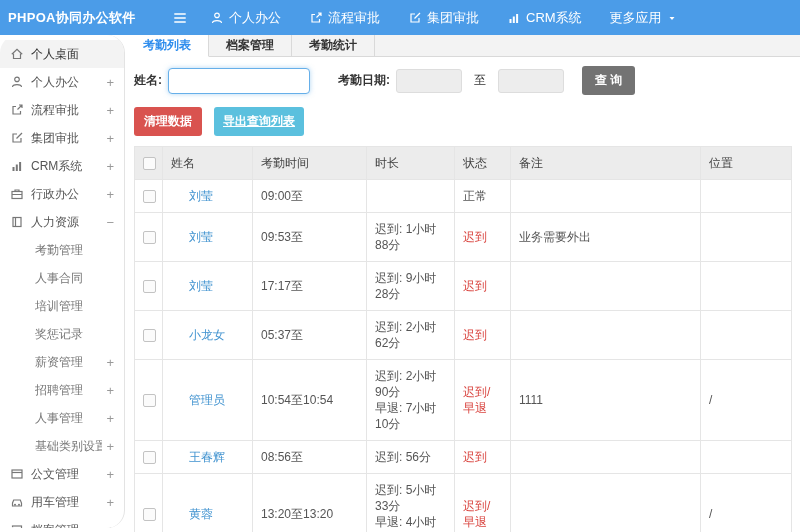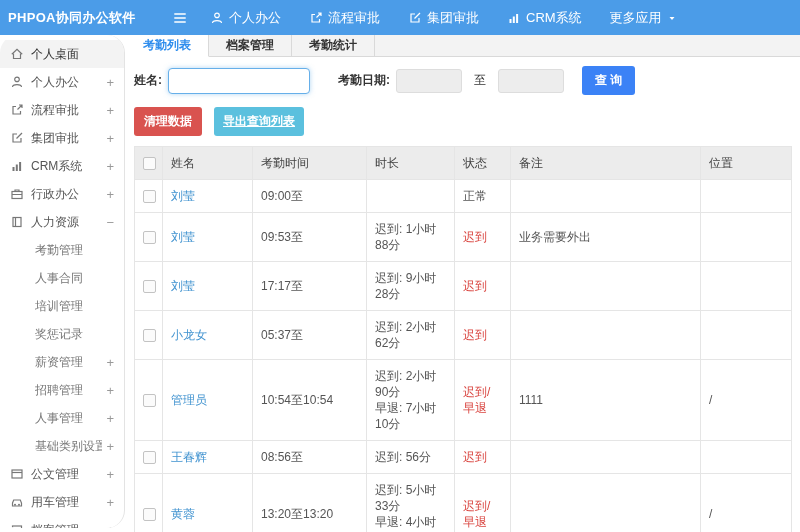--- a/index.html
+++ b/index.html
@@ -27,30 +27,30 @@
 .tabbar{display:flex;background:#f3f3f3;border-bottom:1px solid #d9d9d9;}
 .tab{padding:2px 17px;border-right:1px solid #d9d9d9;color:#333;cursor:pointer;font-weight:bold;background:#f3f3f3;}
 .tab.active{background:#fff;color:#2e8ded;border-bottom:1px solid #fff;margin-bottom:-1px;}
 .search-row{display:flex;align-items:center;padding:9px 8px 8px;gap:6px;}
 .search-row label{font-weight:bold;color:#333;white-space:nowrap;}
 .inp-name{width:142px;height:26px;border:1px solid #66afe9;border-radius:4px;box-shadow:0 0 5px rgba(102,175,233,.5);padding:0 6px;outline:none;font-size:12px;}
 .date-label{margin-left:22px;}
 .inp-date{width:66px;height:24px;border:1px solid #ddd;border-radius:3px;background:#ededed;padding:0 6px;outline:none;font-size:12px;}
 .to-sep{padding:0 6px;color:#333;}
 .btn{border:none;border-radius:3px;color:#fff;cursor:pointer;font-size:12px;white-space:nowrap;}
-.btn-query{background:#3b82f6;padding:6px 13px;margin-left:12px;font-weight:bold;}
+.btn-query{background:#737373;padding:6px 13px;margin-left:12px;font-weight:bold;}
 .action-row{display:flex;gap:12px;padding:4px 8px 10px;}
 .btn-danger{background:#d9534f;padding:6px 10px;font-weight:bold;}
 .btn-info{background:#5bc0de;padding:6px 9px;font-weight:bold;text-decoration:underline;}
 .tbl-wrap{padding:0 8px;}
 table{width:100%;border-collapse:collapse;table-layout:fixed;}
 th,td{border:1px solid #e5e5e5;padding:8px 8px;text-align:left;vertical-align:middle;font-weight:normal;line-height:16px;word-wrap:break-word;}
 thead th{background:#ececec;color:#444;}
 td{color:#555;}
-.cell-name{color:#4193d0;cursor:pointer;}
+.cell-name{color:#4193d0;cursor:pointer;margin-left:18px;}
 .status-late{color:#d9443f;}
 .status-normal{color:#555;}
 input[type=checkbox]{appearance:none;-webkit-appearance:none;width:13px;height:13px;border:1px solid #c3c3c3;border-radius:2px;background:#fbfbfb;cursor:pointer;vertical-align:middle;margin:0;}
 col.c-check{width:28px;}col.c-name{width:90px;}col.c-time{width:114px;}col.c-dur{width:88px;}col.c-status{width:56px;}col.c-note{width:190px;}col.c-loc{width:auto;}
 </style>
 </head>
 <body>
 
 <div class="app">
   <header class="navbar">

